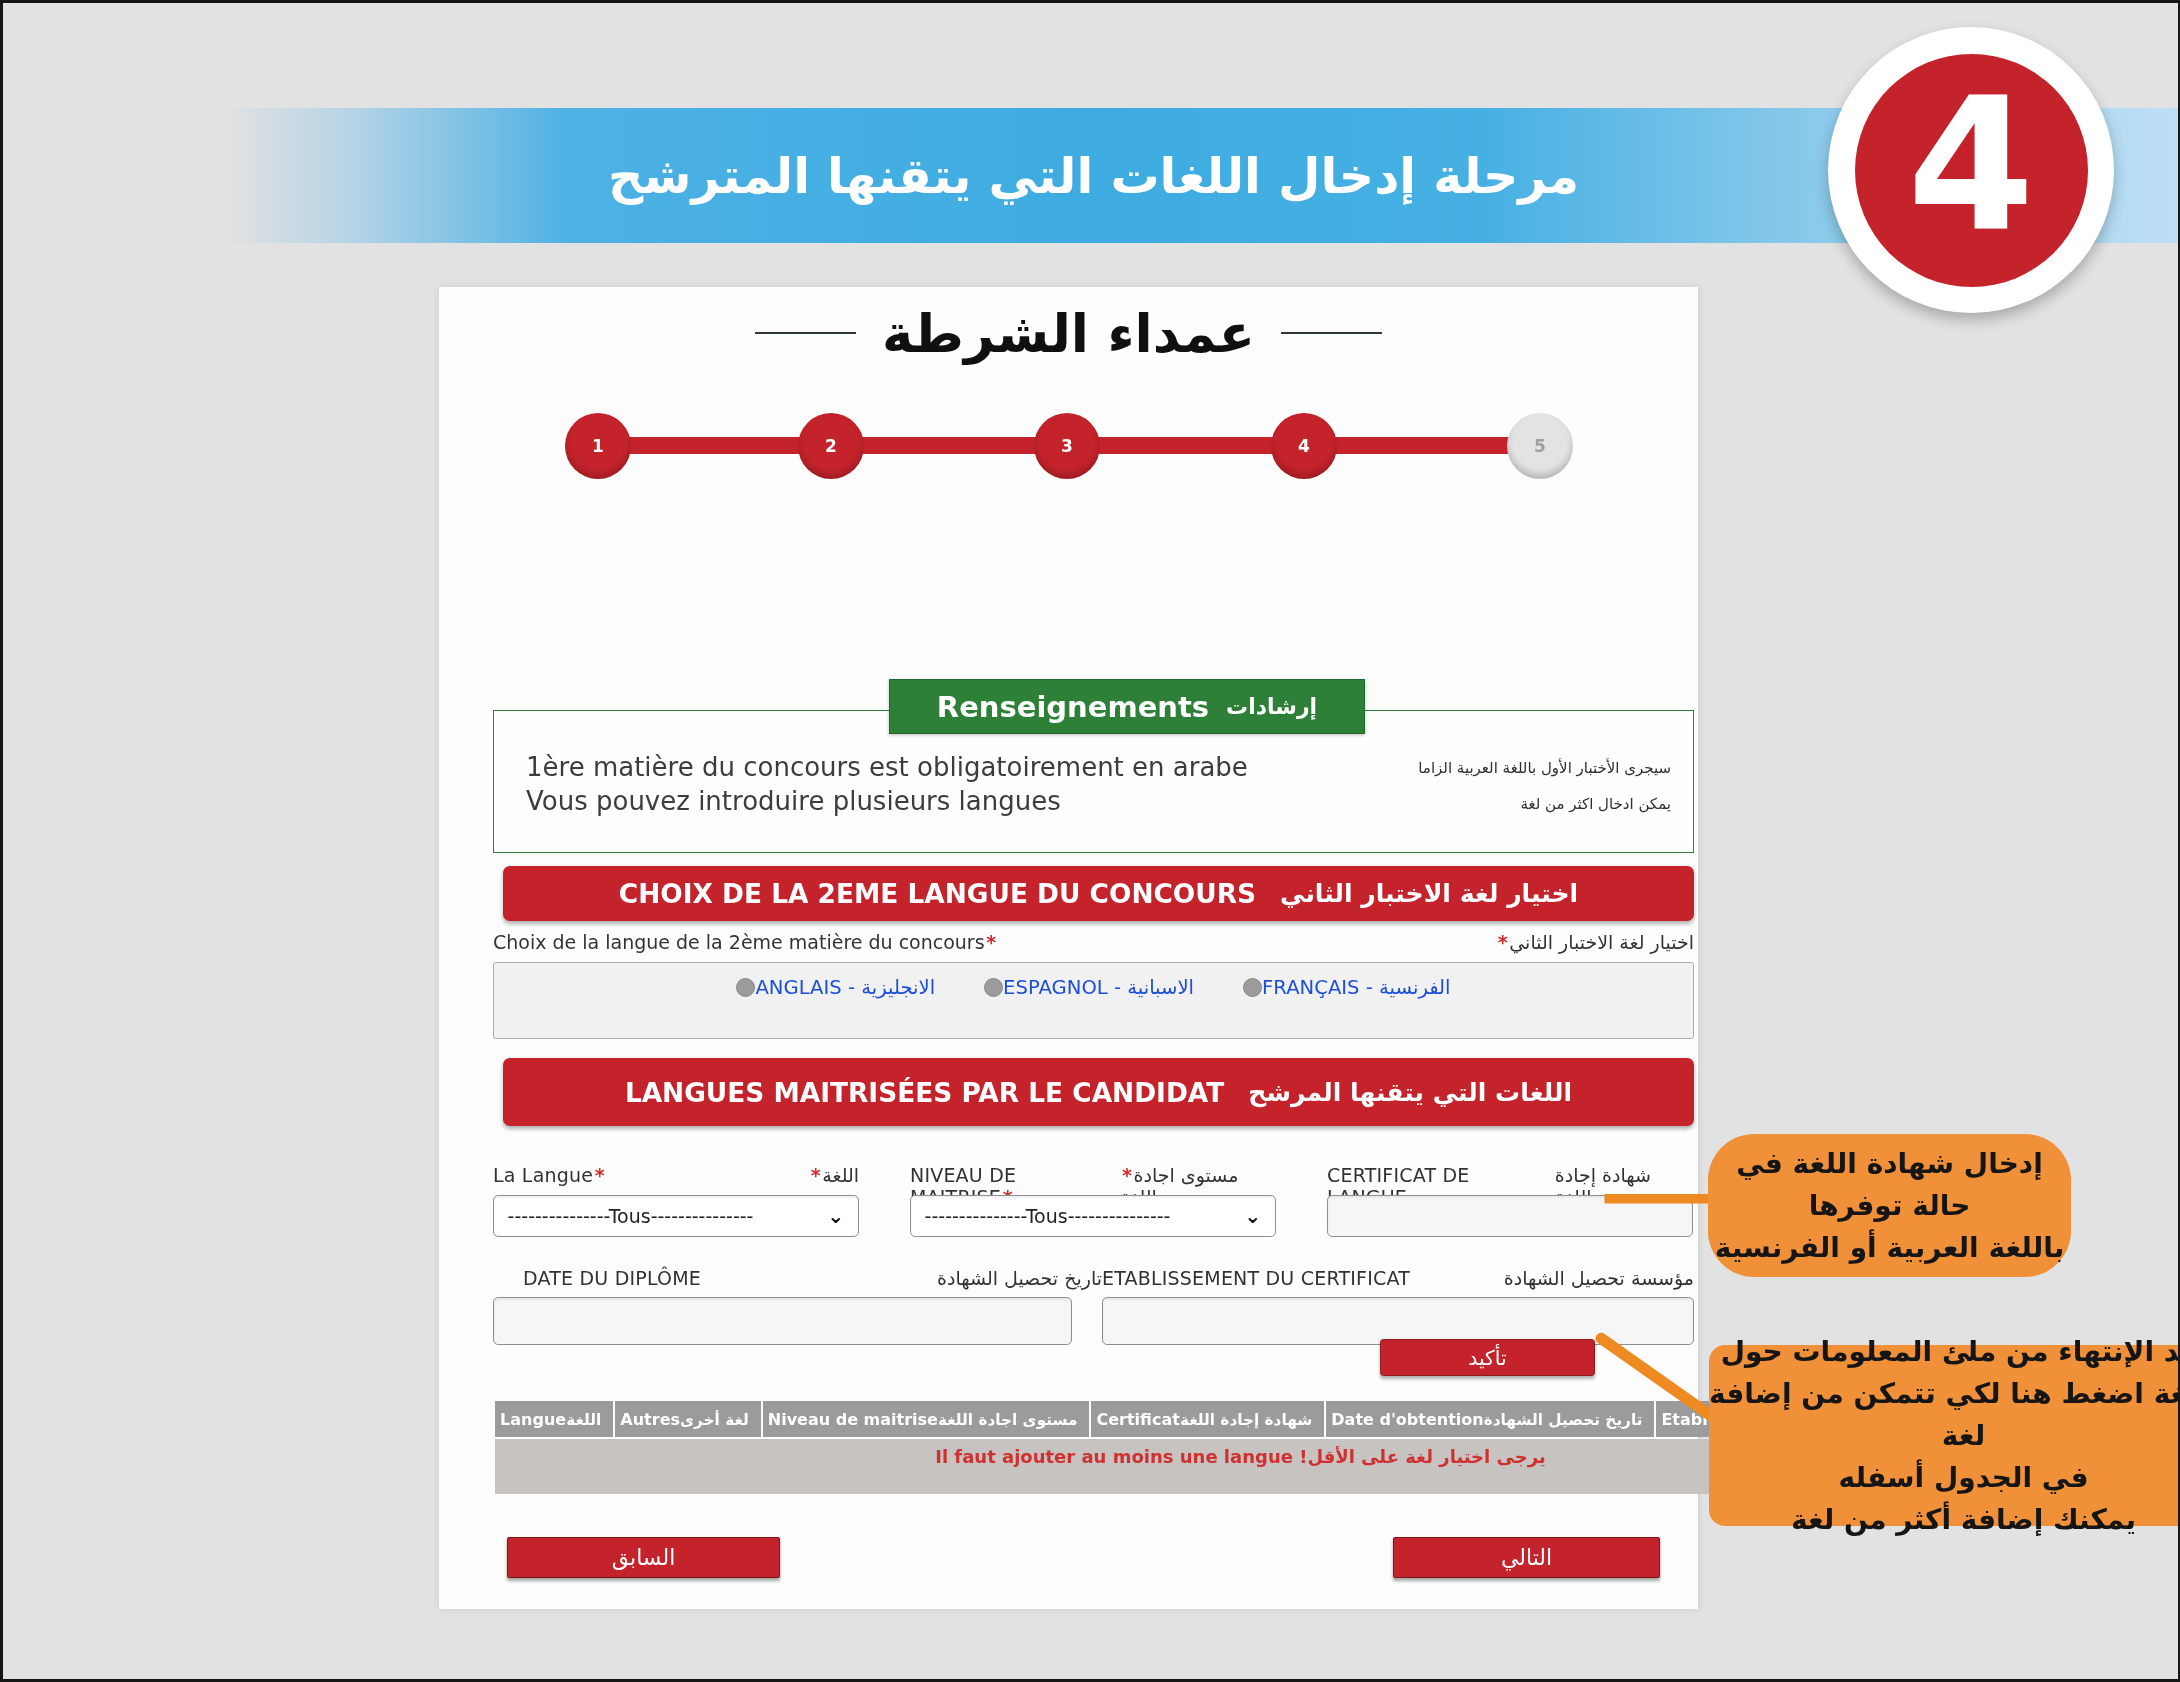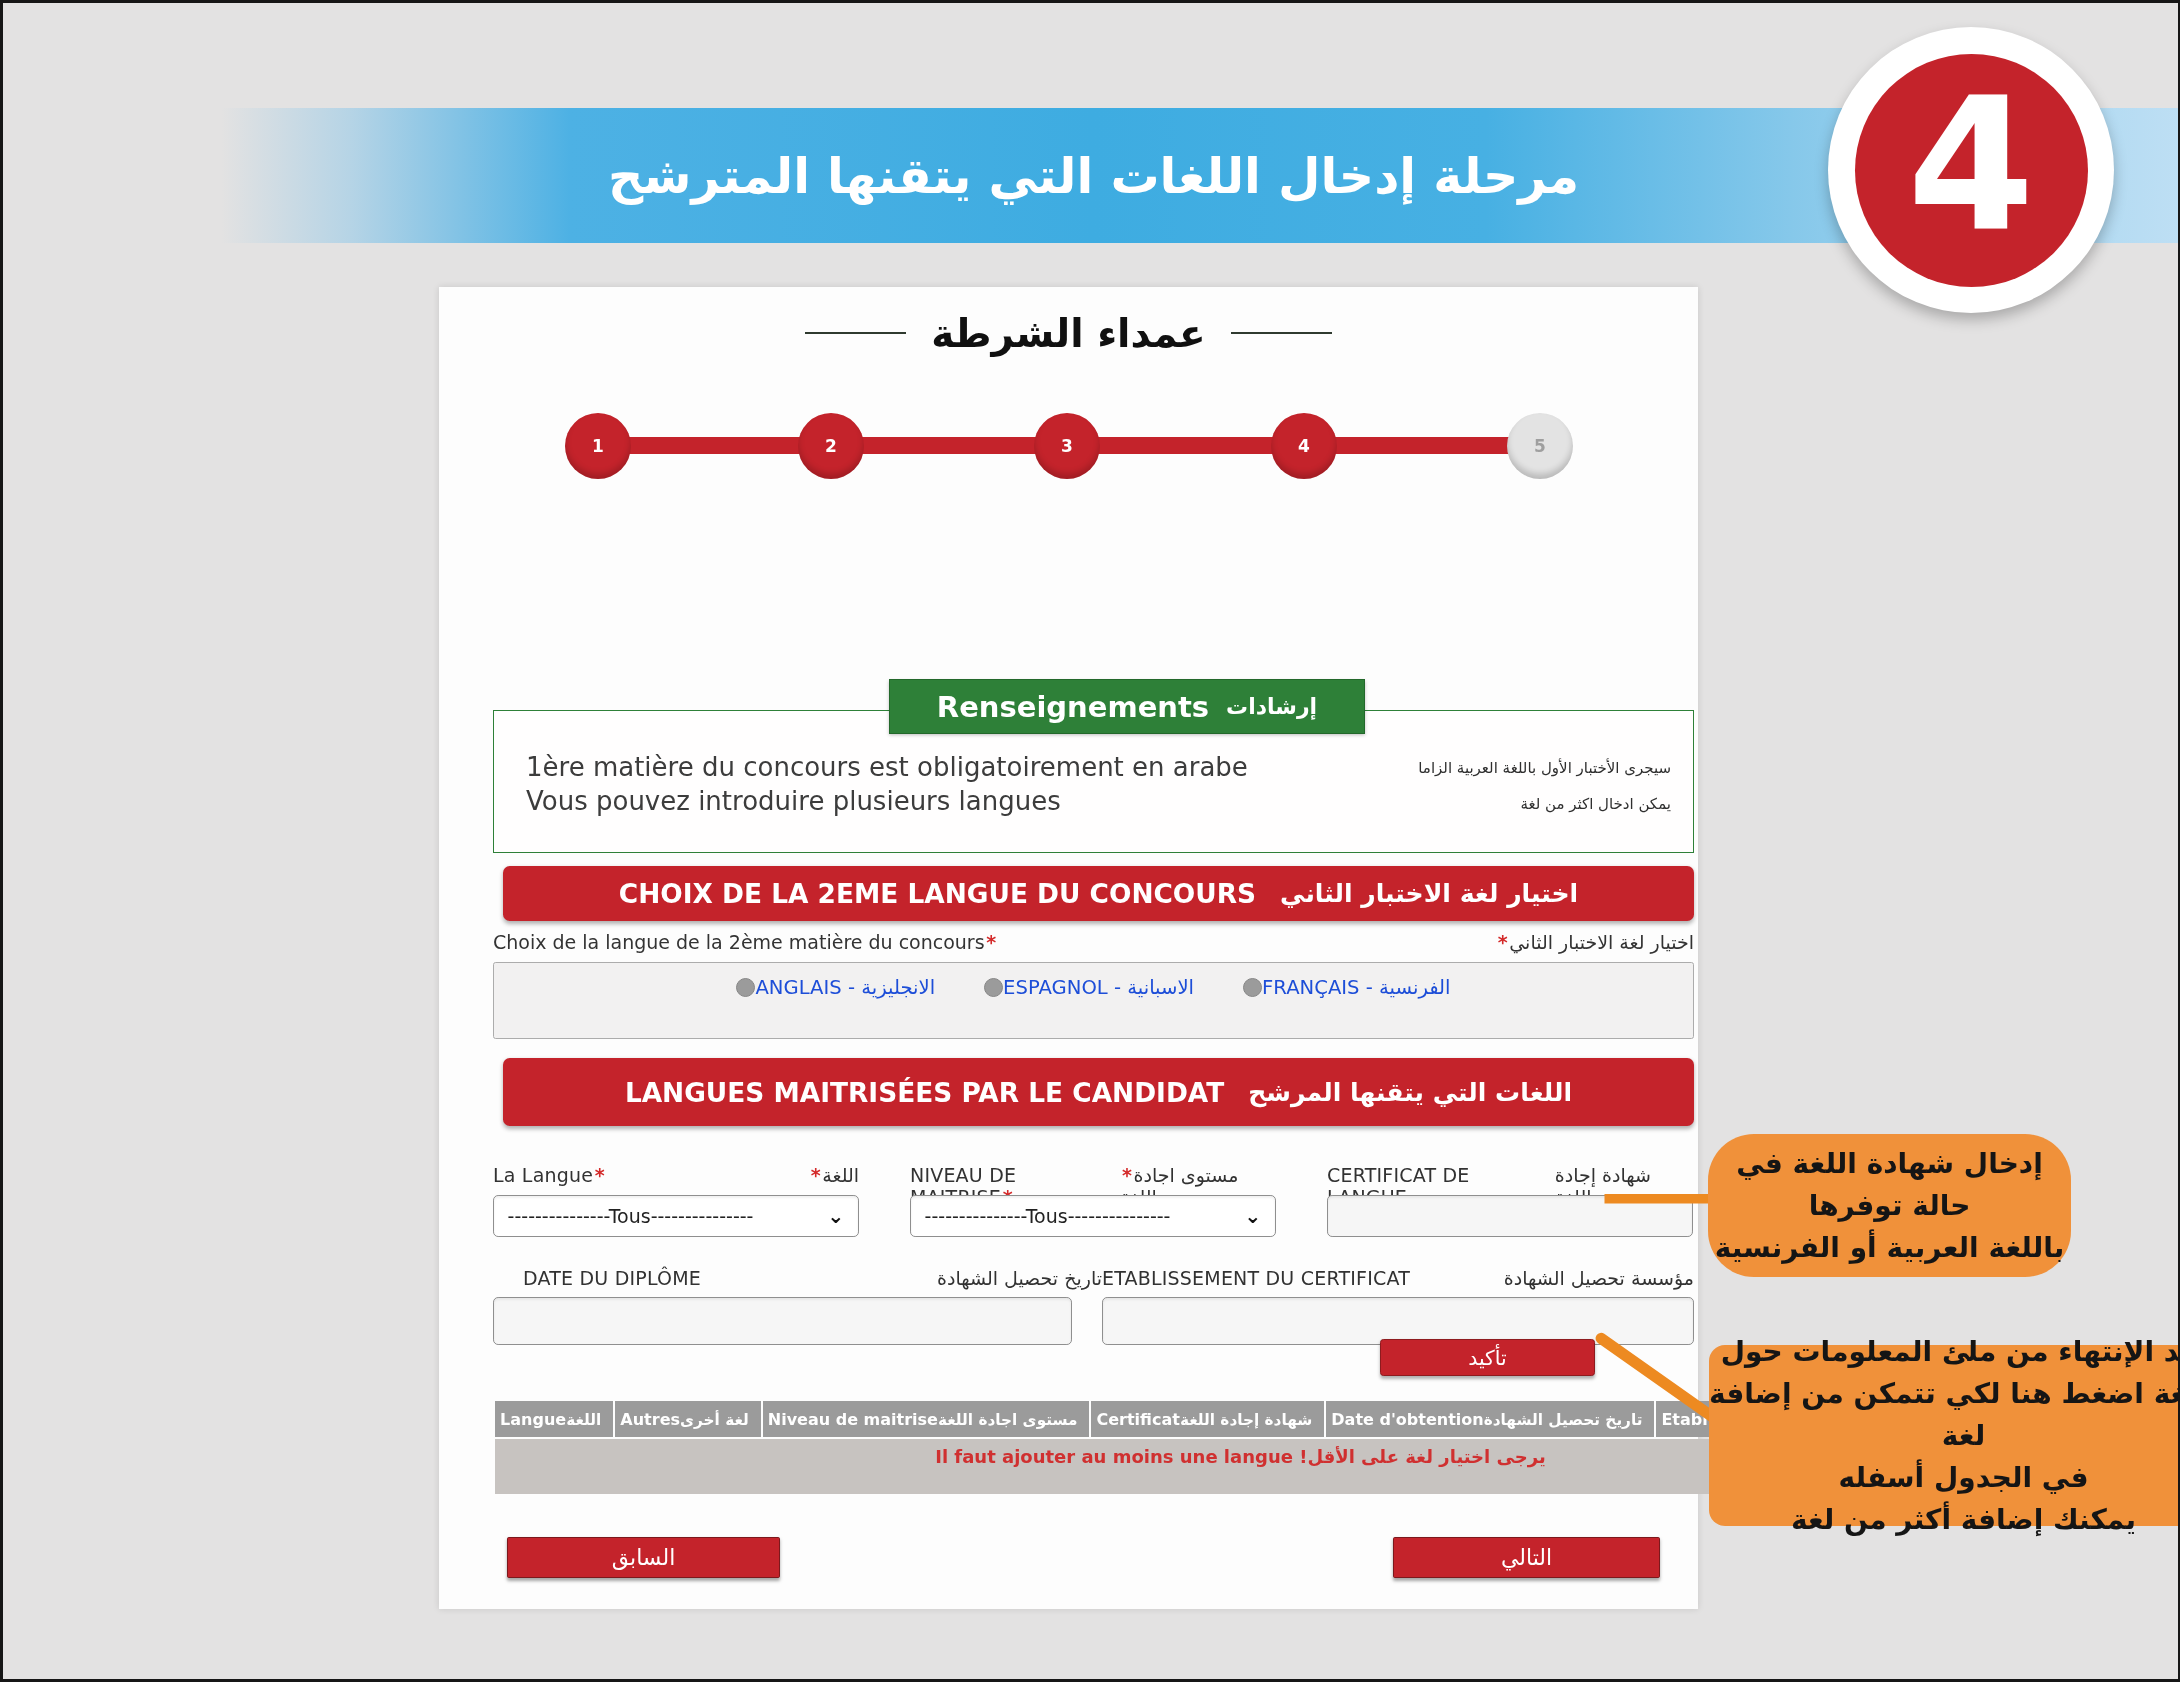--- a/index.html
+++ b/index.html
@@ -36,21 +36,21 @@
   
   .page{
     position:absolute;left:436px;top:284px;width:1259px;height:1322px;background:#fdfdfd;
     box-shadow:0 0 6.8px rgba(0,0,0,.12);
   }
   .site-title-row{
     position:absolute;left:0;top:13.6px;width:100%;height:65px;
     display:flex;align-items:center;justify-content:center;gap:25.6px;
   }
   .title-rule{width:101px;height:1.7px;background:#2f3a2f;}
-  .site-title{font-size:39px;font-weight:bold;color:#101010;}
+  .site-title{font-size:53px;font-weight:bold;color:#101010;}
   
   .stepper{position:absolute;left:0;top:124px;width:100%;height:72px;}
   .stepper-line{position:absolute;left:159px;top:26.4px;width:942px;height:17px;background:#c4232b;}
   .step{
     position:absolute;top:1.7px;width:66px;height:66px;border-radius:50%;background:#c4232b;
     color:#fff;display:flex;align-items:center;justify-content:center;
     font-size:17px;font-weight:bold;box-shadow:inset 0 -5.1px 6.8px rgba(0,0,0,.18);
   }
   .step.inactive{background:#e3e3e3;color:#9f9f9f;}
   

